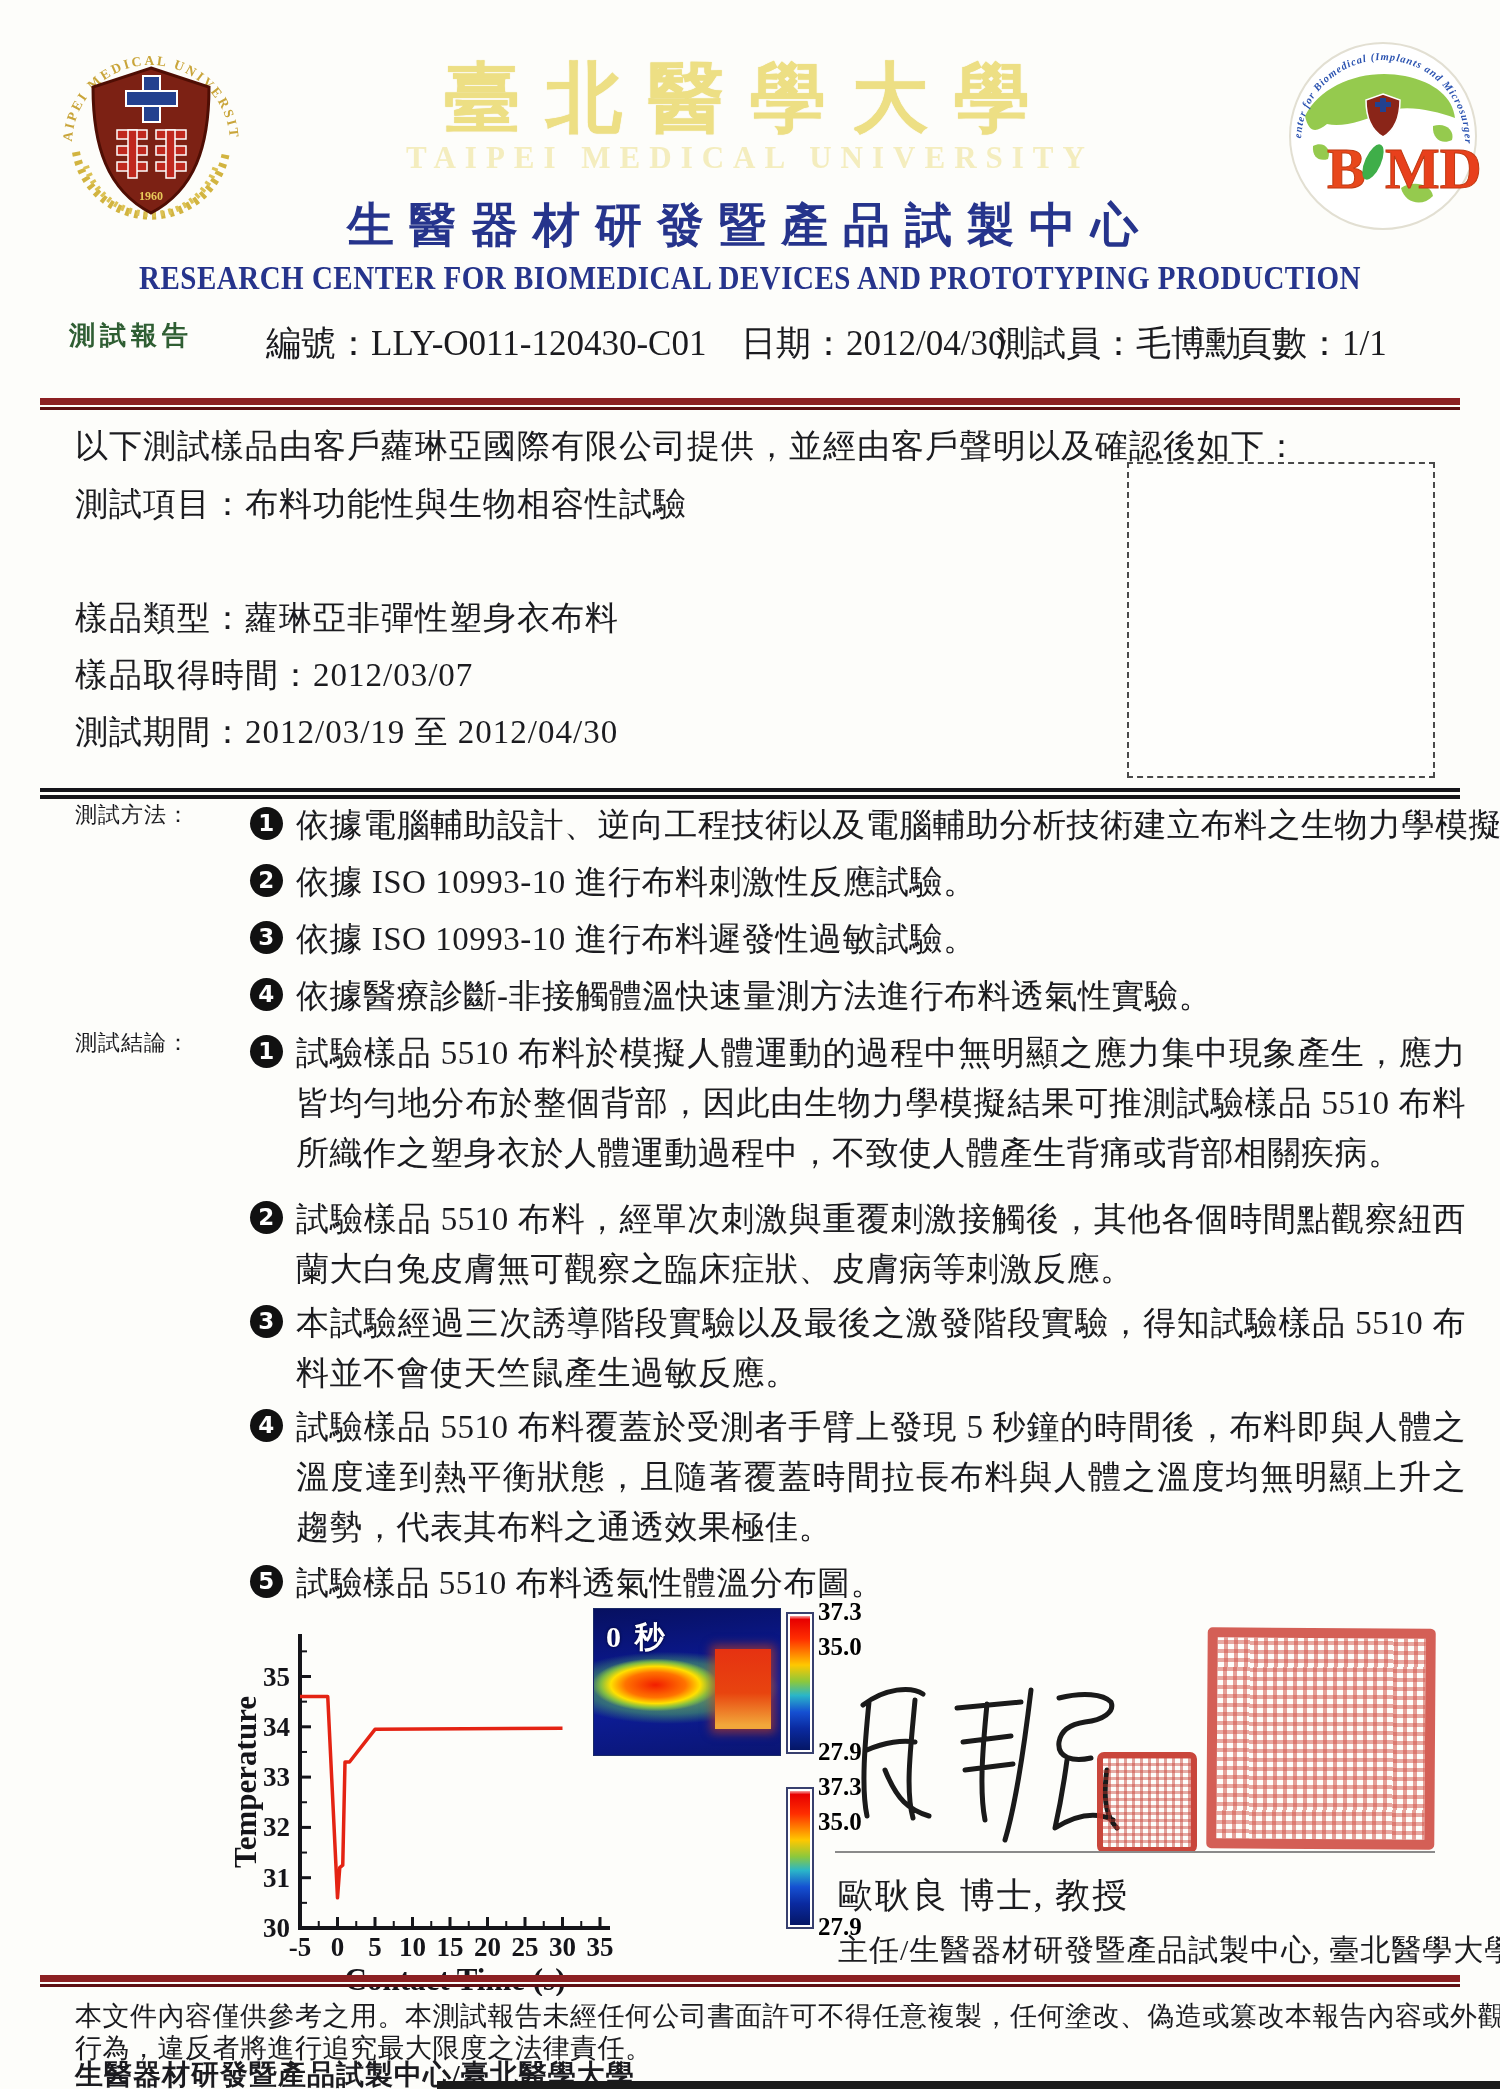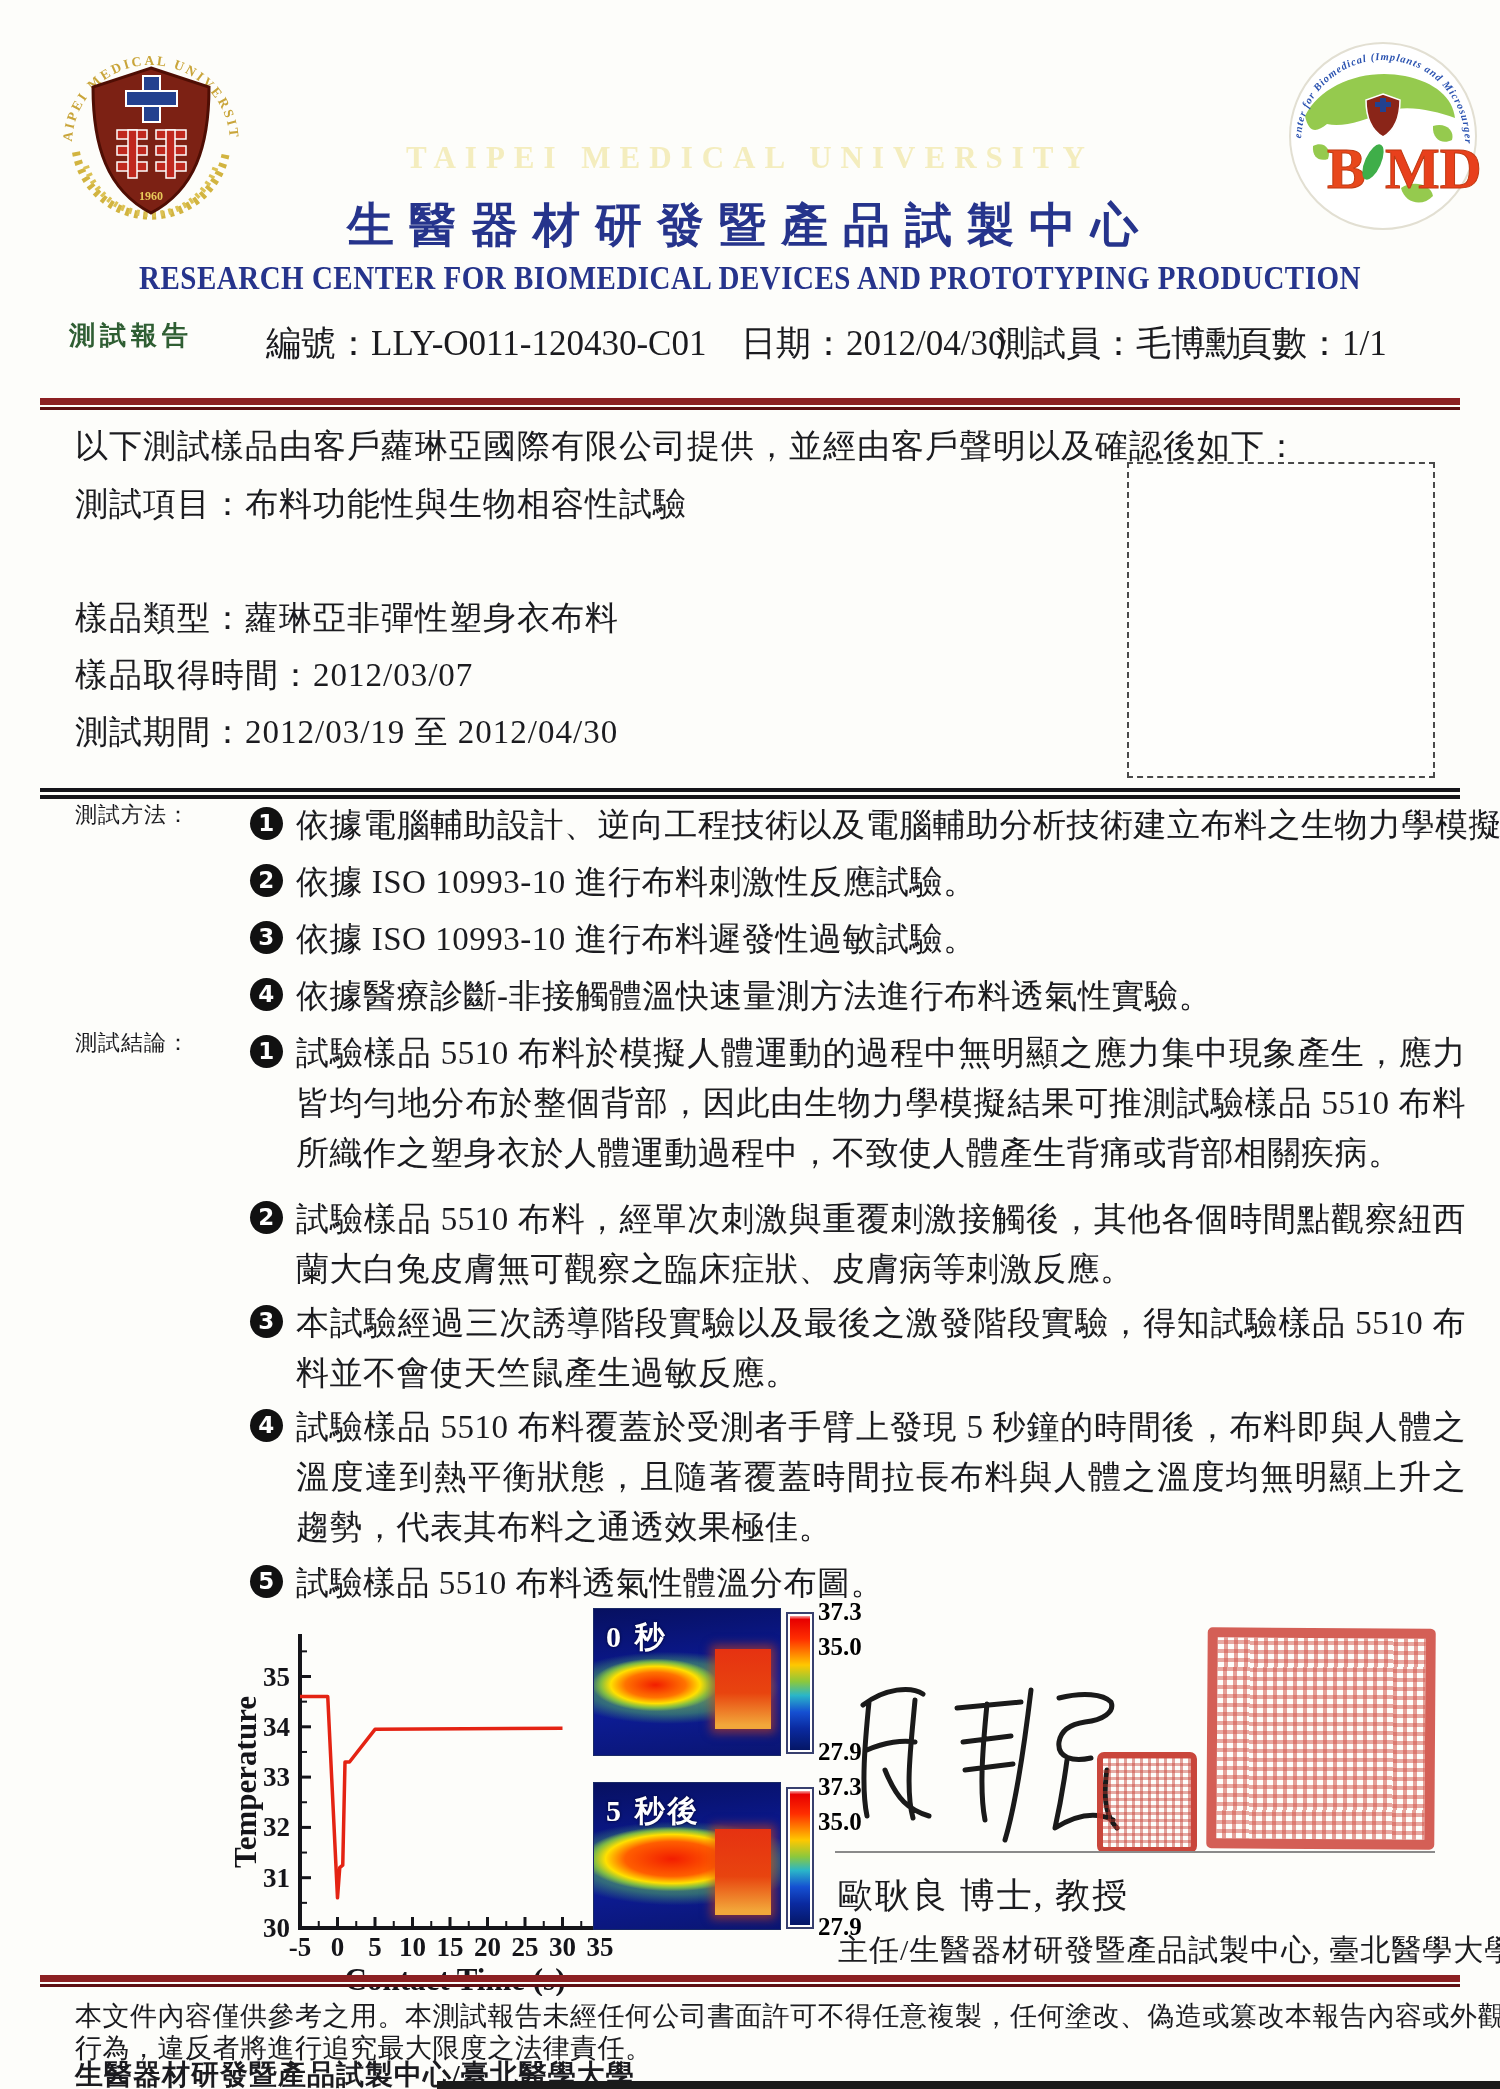--- a/index.html
+++ b/index.html
@@ -98,20 +98,21 @@
         <rect x="57" y="120" width="30" height="9"></rect>
       <rect x="68" y="88" width="9" height="48"></rect>
       <rect x="96" y="88" width="30" height="9"></rect>
         <rect x="96" y="104" width="30" height="9"></rect>
         <rect x="96" y="120" width="30" height="9"></rect>
       <rect x="106" y="88" width="9" height="48"></rect>
     </g>
     <text x="91" y="158" text-anchor="middle" font-size="12" font-weight="bold" fill="#e8c95a" font-family="Liberation Serif,serif">1960</text>
   </svg>
 
+  <div class="abs uni-zh">臺北醫學大學</div>
   <div class="abs uni-en">TAIPEI MEDICAL UNIVERSITY</div>
 
   <svg class="abs" style="left:1283px;top:38px" width="200" height="195" viewBox="0 0 200 195">
     <defs>
         <path id="bmdArc" d="M 18,104 A 82,82 0 0 1 182,104" fill="none"></path>
       </defs>
     <circle cx="100" cy="98" r="93" fill="#ffffff" stroke="#e2dfd2" stroke-width="2"></circle>
     <g fill="#8dc63f" opacity=".92">
       <path d="M22,78 C38,46 82,30 122,38 C152,44 170,60 172,80 C150,72 122,66 102,74 C82,82 60,90 44,86 C34,94 26,96 22,78 Z"></path>
       <path d="M150,88 C162,84 172,92 169,102 C159,107 149,101 150,88 Z"></path>
@@ -244,24 +245,20 @@
 
   <div class="abs t-img" style="top:1608px">
     <div class="patch"></div>
     <span class="t-label">0 秒</span>
   </div>
   <div class="abs cbar" style="top:1612px"></div>
   <span class="abs cbar-lab" style="top:1598px">37.3</span>
   <span class="abs cbar-lab" style="top:1633px">35.0</span>
   <span class="abs cbar-lab" style="top:1738px">27.9</span>
 
-  <div class="abs t-img t5" style="top:1782px">
-    <div class="patch"></div>
-    <span class="t-label">5 秒後</span>
-  </div>
   <div class="abs cbar" style="top:1787px"></div>
   <span class="abs cbar-lab" style="top:1773px">37.3</span>
   <span class="abs cbar-lab" style="top:1808px">35.0</span>
   <span class="abs cbar-lab" style="top:1913px">27.9</span>
 
   <svg class="abs" style="left:845px;top:1650px" width="280" height="195" viewBox="0 0 280 195">
     <g fill="none" stroke="#1a1a1a" stroke-width="5" stroke-linecap="round" stroke-linejoin="round">
       <path d="M18,55 C40,38 66,36 78,44 M24,52 C20,92 16,138 22,166 M22,100 C40,92 58,90 70,92 M70,50 C66,95 60,140 68,168 M40,120 C52,150 64,160 84,166"></path>
       <path d="M112,58 L176,52 M142,54 C138,95 134,140 140,170 M118,92 L166,86 M120,120 C135,118 152,116 168,114 M186,40 C180,90 172,150 160,190"></path>
       <path d="M214,48 C238,42 258,44 266,52 C270,62 258,70 240,72 C226,74 216,80 214,92 C212,108 228,112 246,108 M222,110 C218,140 214,160 210,178 C226,168 248,160 268,170 M262,120 C258,146 260,166 272,178"></path>

